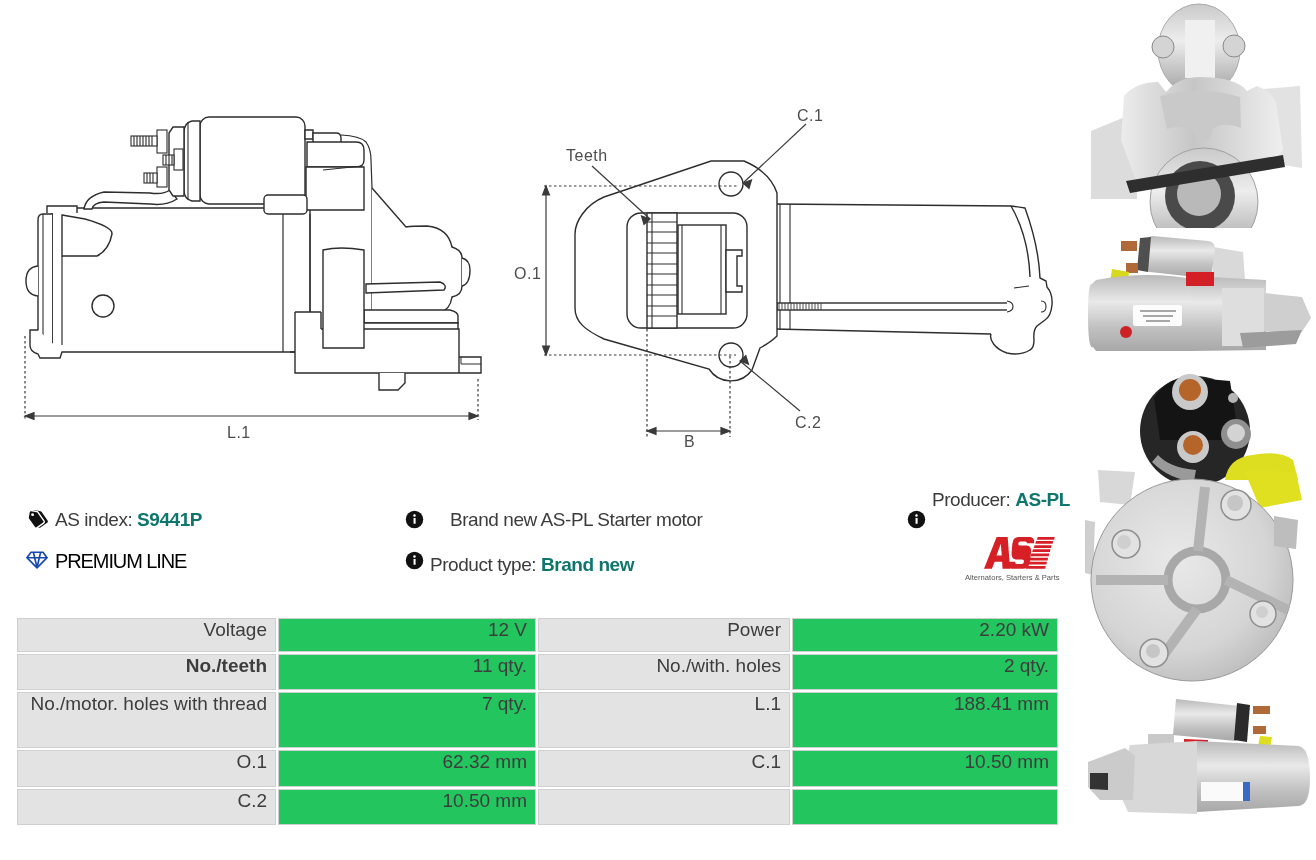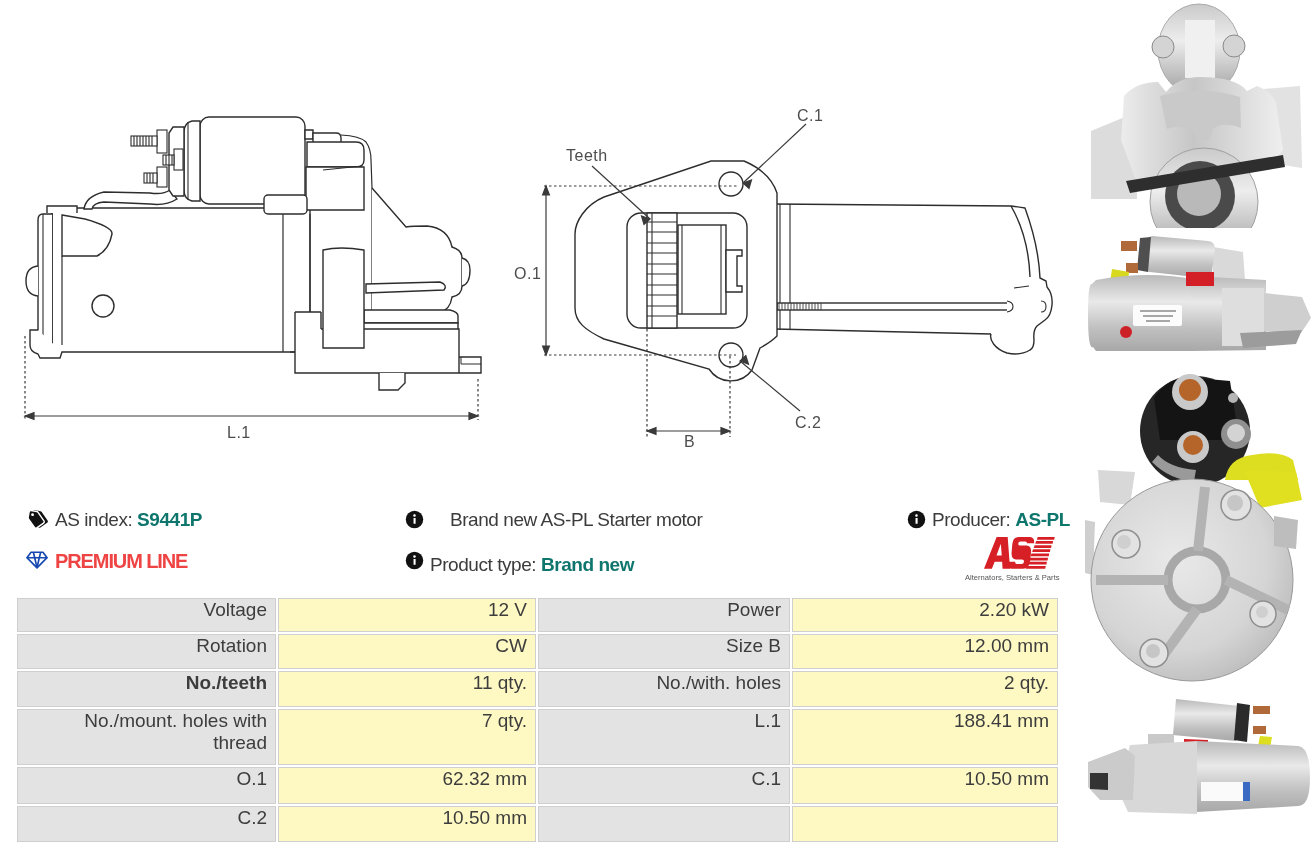--- a/index.html
+++ b/index.html
@@ -1,26 +1,26 @@
 <!DOCTYPE html>
 <html><head>
 <meta charset="utf-8">
 <style>
   html,body{margin:0;padding:0;background:#fff;width:1316px;height:860px;overflow:hidden;}
   body{font-family:"Liberation Sans",sans-serif;position:relative;}
   .abs{position:absolute;}
   
   .inforow{position:absolute;font-size:19px;letter-spacing:-0.45px;color:#3c3c3c;white-space:nowrap;}
   .inforow b{color:#0f766e;}
-  .blue{color:#ef4444;font-weight:bold;}
+  .blue{color:#000000;font-weight:normal;}
   
-  table.spec{position:absolute;left:15px;top:596px;width:1045px;border-collapse:separate;border-spacing:2px;table-layout:fixed;}
+  table.spec{position:absolute;left:15px;top:616px;width:1045px;border-collapse:separate;border-spacing:2px;table-layout:fixed;}
   table.spec td{box-sizing:border-box;border:1px solid #cfcfcf;font-size:19px;line-height:22px;color:#3d3d3d;text-align:right;vertical-align:top;padding:0px 8px 3px 8px;}
   td.g{background:#e3e3e3;}
-  td.w{background:#fef9c3;}
+  td.w{background:#22c55e;}
 </style>
 </head>
 <body>
 
 <svg class="abs" style="left:0;top:0" width="500" height="460" viewBox="0 0 500 460" fill="none" stroke="#2d2d2d" stroke-width="1.4">
 
   <path d="M52,208 L310,208 L310,352 L62,352 Q52,352 52,342 Z" fill="#fff"></path>
   <path d="M52,208 L52,352"></path>
 
   <path d="M52,214 L43,214 Q38,214 38,220 L38,340 Q38,347 43,347 L52,347" fill="#fff"></path>
@@ -266,21 +266,21 @@
     <path d="M1197,741 L1298,746 Q1310,747 1310,778 Q1310,806 1298,806 L1197,812 Z" fill="url(#sv)"></path>
     <rect x="1201" y="782" width="48" height="19" fill="#fafafa"></rect>
     <rect x="1243" y="782" width="7" height="19" fill="#3a6bc4"></rect>
   </g>
 </svg>
 
 <div class="inforow" style="left:55px;top:509px;">AS index: <b>S9441P</b></div>
 <div class="inforow" style="left:55px;top:550px;"><span class="blue" style="font-size:20px;letter-spacing:-1.1px;">PREMIUM LINE</span></div>
 <div class="inforow" style="left:450px;top:509px;">Brand new AS-PL Starter motor</div>
 <div class="inforow" style="left:430px;top:554px;">Product type: <b>Brand new</b></div>
-<div class="inforow" style="left:932px;top:509px;">Producer: <b>AS-PL</b></div>
+<div class="inforow" style="left:932px;top:489px;">Producer: <b>AS-PL</b></div>
 
 <svg class="abs" style="left:26px;top:510px" width="22" height="20" viewBox="0 0 26 24">
   <g transform="rotate(10 13 12)">
     <path fill="#111" d="M23.4,11.6l-9-9C14,2.2,13.5,2,13,2H6C4.9,2,4,2.9,4,4v7c0,0.5,0.2,1,0.6,1.4l9,9c0.8,0.8,2,0.8,2.8,0l7-7C24.2,13.6,24.2,12.4,23.4,11.6z" transform="translate(2.2,-1.2)"></path>
     <path fill="#111" stroke="#fff" stroke-width="1.7" d="M21.4,11.6l-9-9C12,2.2,11.5,2,11,2H4C2.9,2,2,2.9,2,4v7c0,0.5,0.2,1,0.6,1.4l9,9c0.8,0.8,2,0.8,2.8,0l7-7C22.2,13.6,22.2,12.4,21.4,11.6z"></path>
     <circle cx="6.6" cy="6.6" r="1.7" fill="#fff"></circle>
   </g>
 </svg>
 <svg class="abs" style="left:26px;top:551px" width="22" height="18" viewBox="0 0 24 19">
   <g fill="none" stroke="#1648b0" stroke-width="1.8" stroke-linejoin="round">
@@ -320,33 +320,27 @@
       <col>
     </colgroup>
   <tbody>
       <tr>
     <td class="g" style="height:34px;">Voltage</td>
         <td class="w">12 V</td>
         <td class="g">Power</td>
         <td class="w">2.20 kW</td>
   </tr>
   <tr>
-    <td class="g" style="height:35px;">Rotation</td>
-        <td class="w">CW</td>
-        <td class="g">Size B</td>
-        <td class="w">12.00 mm</td>
-  </tr>
-  <tr>
     <td class="g" style="height:36px;font-weight:bold;">No./teeth</td>
         <td class="w">11 qty.</td>
         <td class="g">No./with. holes</td>
         <td class="w">2 qty.</td>
   </tr>
   <tr>
-    <td class="g" style="height:56px;">No./mount. holes with thread</td>
+    <td class="g" style="height:56px;">No./motor. holes with thread</td>
         <td class="w">7 qty.</td>
         <td class="g">L.1</td>
         <td class="w">188.41 mm</td>
   </tr>
   <tr>
     <td class="g" style="height:37px;">O.1</td>
         <td class="w">62.32 mm</td>
         <td class="g">C.1</td>
         <td class="w">10.50 mm</td>
   </tr>

